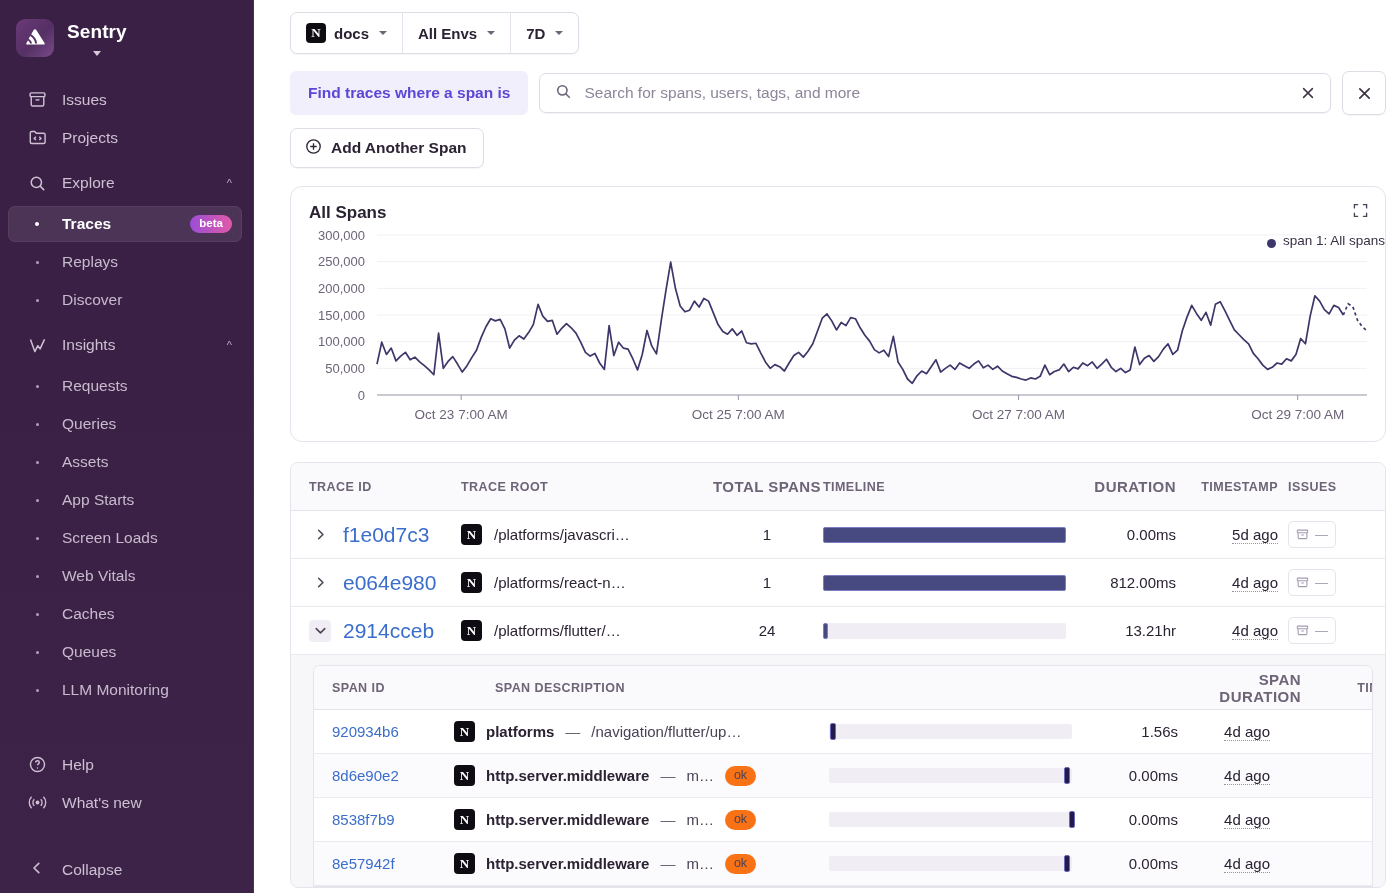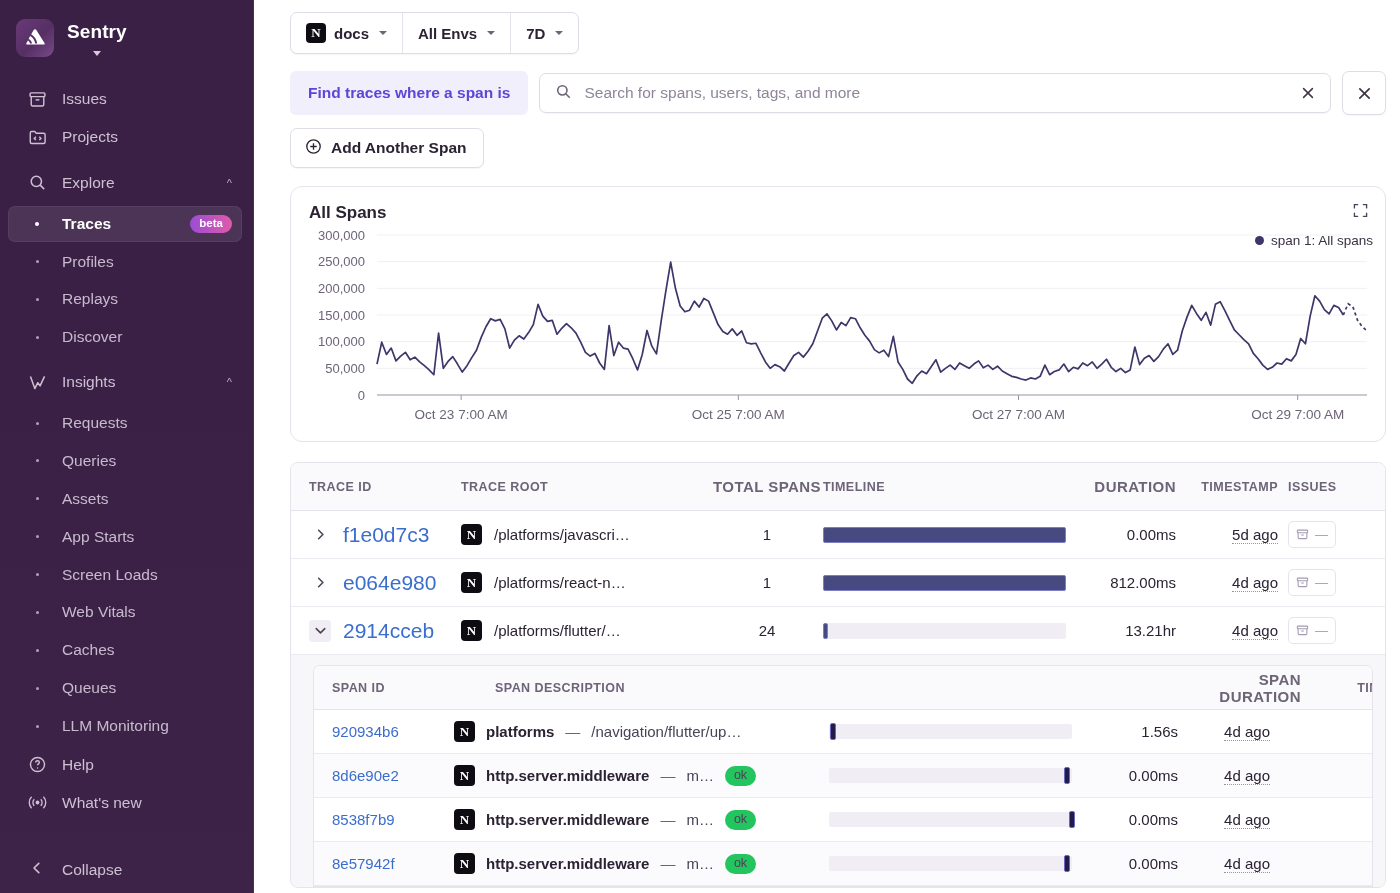--- a/index.html
+++ b/index.html
@@ -115,22 +115,22 @@
   }
 
   
   .chart-panel {
     margin-top: 18px; border: 1px solid #e7e3ec; border-radius: 12px; background: #fff;
     height: 256px; position: relative; padding: 16px 18px 10px 18px;
   }
   .chart-title { font-size: 17px; font-weight: 700; color: #2b2233; }
   .expand-icon { position: absolute; right: 17px; top: 16px; cursor: pointer; }
   .chart-legend {
-    position: absolute; right: 12px; top: 46px;
-    display: flex; align-items: center; gap: 7px; font-size: 13.5px; color: #3a3145;
+    position: absolute; right: 0; top: 46px;
+    display: flex; align-items: flex-end; gap: 7px; font-size: 13.5px; color: #3a3145;
   }
   .legend-dot { width: 9px; height: 9px; border-radius: 50%; background: #3c3669; }
   .chart-area { position: absolute; left: 0; right: 0; top: 38px; height: 210px; }
   .chart-svg { width: 100%; height: 100%; display:block; }
   .ytick { font-size: 13px; fill: #6d6478; font-family: "Liberation Sans", sans-serif; text-anchor: end; }
   .xtick { font-size: 13.5px; fill: #6d6478; font-family: "Liberation Sans", sans-serif; text-anchor: middle; }
 
   
   .table-panel { margin-top: 20px; border: 1px solid #e7e3ec; border-radius: 8px; background: #fff; overflow: hidden;}
   .trace-head {
@@ -175,21 +175,21 @@
     display:grid; grid-template-columns: 122px 375px 243px 118px 90px;
     height:44px; align-items:center; border-bottom:1px solid #ece9f0; padding: 0 18px;
     font-size:15px; color:#2b2233;
   }
   .span-row:nth-child(odd) { background:#fbfafc; }
   .span-id { color:#3b6ecc; cursor:pointer; font-size:15px;}
   .desc-cell { display:flex; align-items:center; gap:11px; }
   .op { font-weight:700; color:#2b2233; font-size:15px;}
   .dash { color:#6d6478; }
   .desc-txt { color:#4a4256; font-size:15px; white-space:nowrap; overflow:hidden; text-overflow:ellipsis; max-width:120px;}
-  .ok-pill { background:#22c55e; color:#4a4256; font-size:12.5px; border-radius:10px; padding:2px 9px 3px; line-height:1.2;}
+  .ok-pill { background:#f97316; color:#4a4256; font-size:12.5px; border-radius:10px; padding:2px 9px 3px; line-height:1.2;}
   .sp-tl { height:15px; background:#f0eef4; border-radius:2px; position:relative;}
   .sp-mark { position:absolute; top:-1px; bottom:-1px; width:6px; background:#201a4d; border:1px solid #6b6ab8; border-radius:2px;}
 </style>
 </head>
 <body>
 
 <div class="app">
 
   <div class="sidebar">
 
@@ -234,24 +234,20 @@
             <path d="M12.8 12.8 17 17"></path>
         </svg>
       </span>
       <span>Explore</span>
       <span class="chev">^</span>
     </div>
     <div class="sub-item active">
       <span class="dot"></span>
       <span class="lbl">Traces</span>
       <span class="badge-beta">beta</span>
-    </div>
-    <div class="sub-item">
-      <span class="dot"></span>
-      <span class="lbl">Profiles</span>
     </div>
     <div class="sub-item">
       <span class="dot"></span>
       <span class="lbl">Replays</span>
     </div>
     <div class="sub-item">
       <span class="dot"></span>
       <span class="lbl">Discover</span>
     </div>
 

